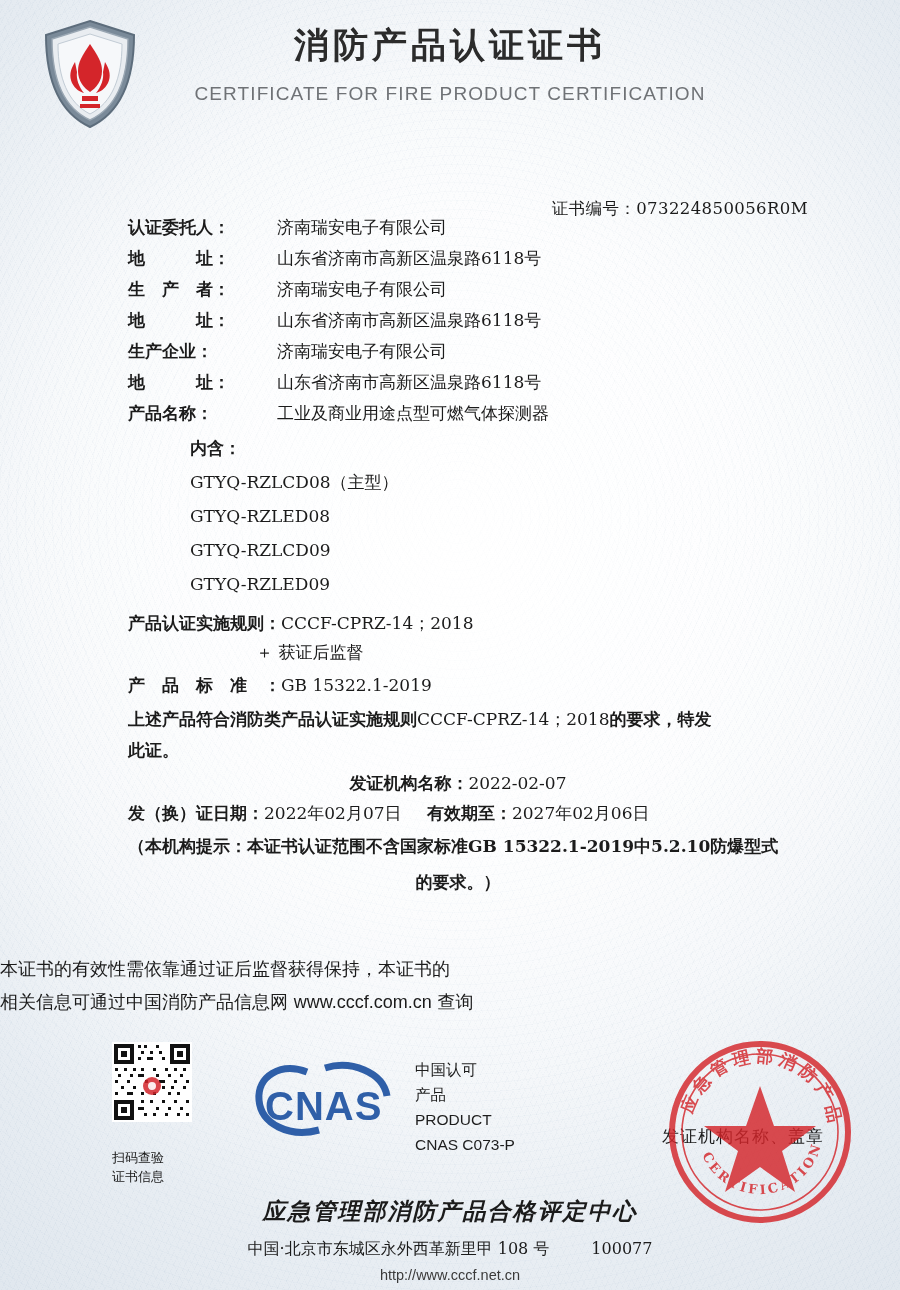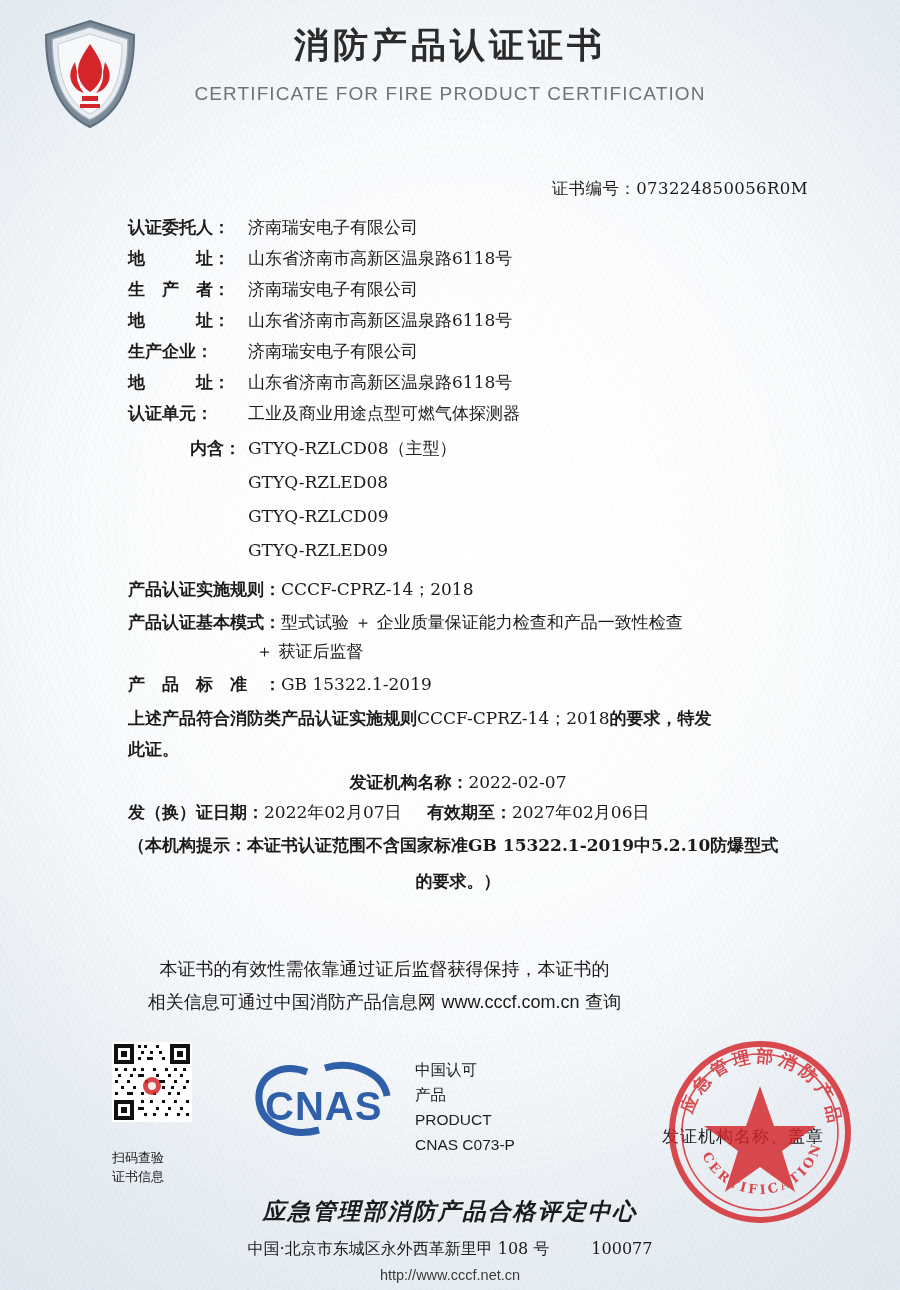--- a/index.html
+++ b/index.html
@@ -61,59 +61,61 @@
     position: absolute;
     left: 42px;
     top: 18px;
     width: 96px;
     height: 112px;
   }
 
   
   .cert-no {
     position: absolute;
-    top: 178px;
+    top: 198px;
     right: 108px;
     font-size: 16.5px;
     letter-spacing: 0.4px;
     font-family: "DejaVu Serif", serif;
   }
 
   .fields {
     position: absolute;
     top: 214px;
     left: 128px;
     width: 660px;
   }
   .row {
     display: flex;
     align-items: baseline;
     margin-bottom: 5px;
     font-size: 17px;
     line-height: 26px;
+    gap: 29px;
   }
   .lbl {
     font-weight: 700;
     font-family: "DejaVu Serif", serif;
     white-space: nowrap;
   }
   .lbl.w1 { width: 120px; }
   .val {
     font-family: "DejaVu Serif", serif;
     white-space: nowrap;
   }
 
   .sub-list {
     margin-top: 2px;
   }
   .sub-row {
     display: flex;
     font-size: 17px;
     line-height: 34px;
     padding-left: 62px;
+    flex-direction: column;
   }
   .sub-row .k {
     font-weight: 700;
     font-family: "DejaVu Serif", serif;
     width: 58px;
   }
   .sub-row .v {
     font-family: "DejaVu Serif", serif;
   }
 
@@ -156,21 +158,20 @@
     font-weight: 700;
     font-family: "DejaVu Serif", serif;
   }
   .notice-2 { text-align: center; }
 
   .validity {
     position: absolute;
     top: 952px;
     left: 0;
     width: 769px;
-    text-align: center;
     font-size: 18px;
     line-height: 33px;
     font-family: "DejaVu Serif", serif;
   }
   .validity .url { font-family: "Liberation Sans", sans-serif; }
 
   
   .qr {
     position: absolute;
     left: 112px;
@@ -300,21 +301,21 @@
     </div>
     <div class="row">
       <span class="lbl w1">生产企业：</span>
       <span class="val">济南瑞安电子有限公司</span>
     </div>
     <div class="row">
       <span class="lbl w1">地　　　址：</span>
       <span class="val">山东省济南市高新区温泉路6118号</span>
     </div>
     <div class="row">
-      <span class="lbl w1">认证单元：</span>
+      <span class="lbl w1">产品名称：</span>
       <span class="val">工业及商业用途点型可燃气体探测器</span>
     </div>
 
     <div class="sub-list">
       <div class="sub-row">
         <span class="k">内含：</span>
         <span class="v">GTYQ-RZLCD08（主型）</span>
       </div>
       <div class="sub-row">
         <span class="k"></span>
@@ -327,23 +328,20 @@
       <div class="sub-row">
         <span class="k"></span>
         <span class="v">GTYQ-RZLED09</span>
       </div>
     </div>
 
     <div class="blockline" style="margin-top:8px;">
       <span class="lbl">产品认证实施规则：</span><span class="val">CCCF-CPRZ-14；2018</span>
     </div>
 
-    <div class="blockline" style="margin-top:4px;">
-      <span class="lbl">产品认证基本模式：</span><span class="val">型式试验 ＋ 企业质量保证能力检查和产品一致性检查</span>
-    </div>
     <div class="blockline mode2">
       <span class="val">＋ 获证后监督</span>
     </div>
 
     <div class="blockline" style="margin-top:4px;">
       <span class="lbl">产　品　标　准　：</span><span class="val">GB 15322.1-2019</span>
     </div>
 
     <div class="statement">
       <span>上述产品符合消防类产品认证实施规则</span><span class="thin">CCCF-CPRZ-14；2018</span><span>的要求，特发</span>

